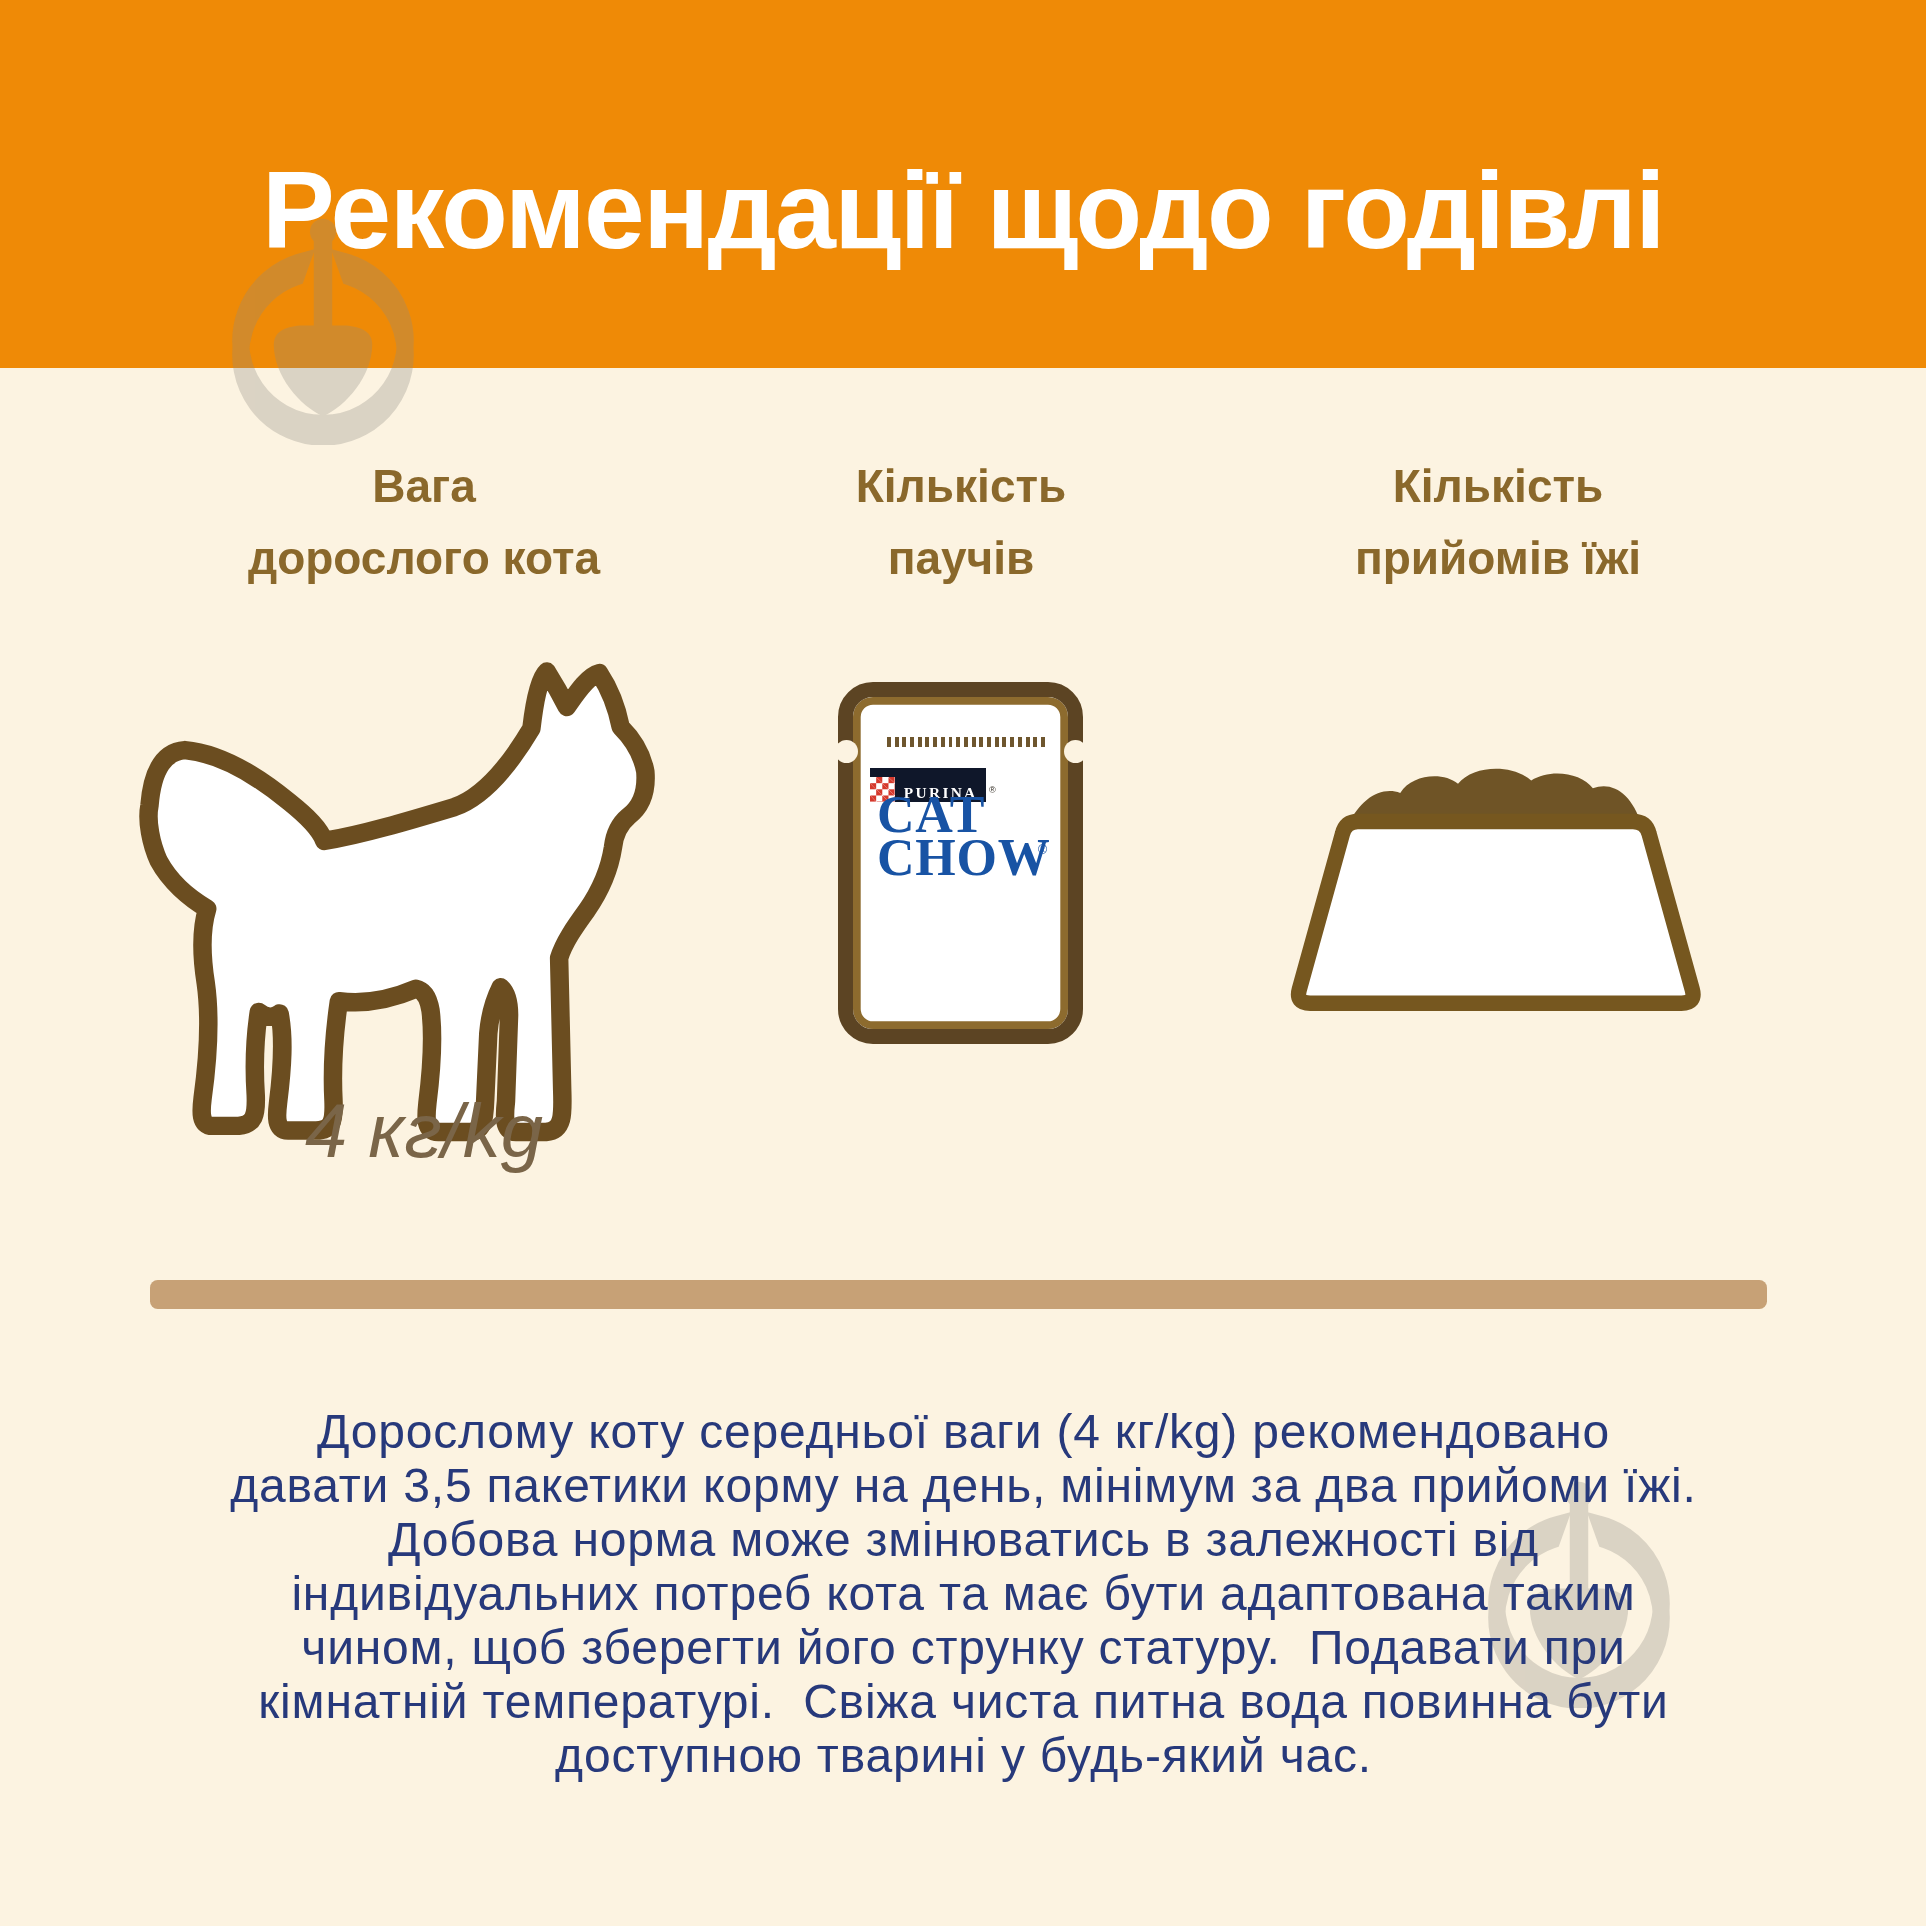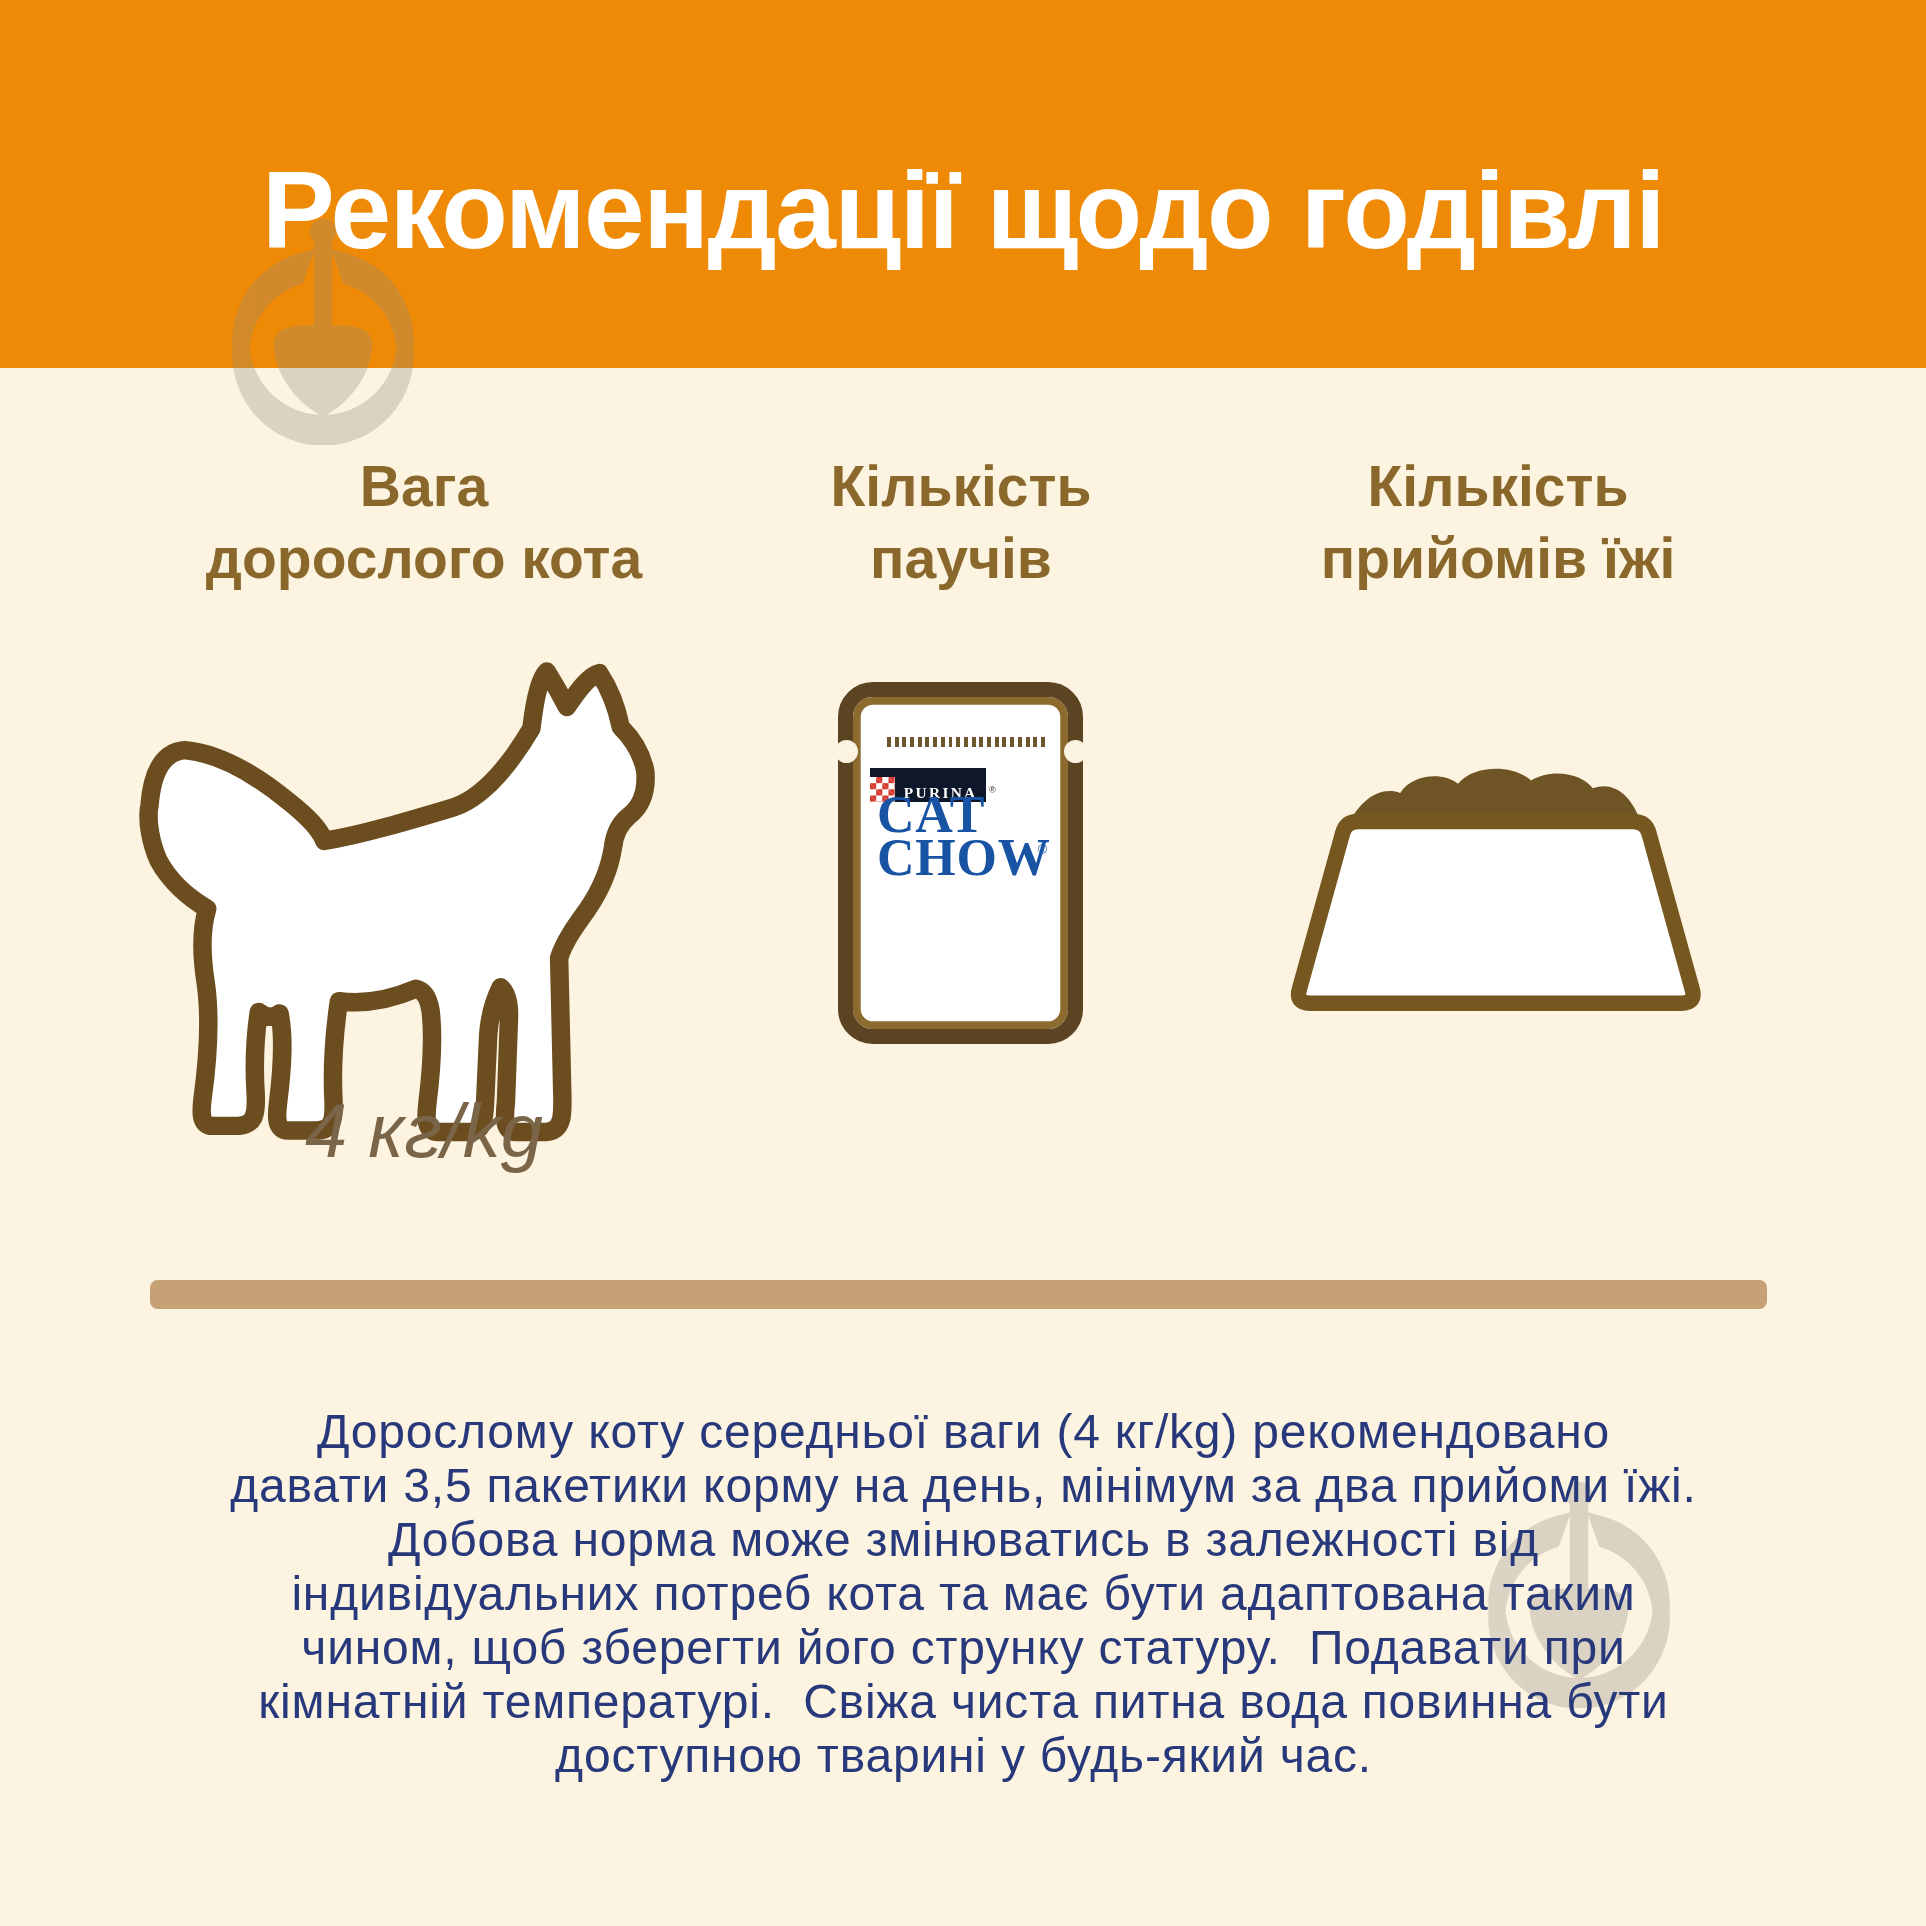--- a/index.html
+++ b/index.html
@@ -25,21 +25,21 @@
     margin-top:35px;
   }
   
   .wm{position:absolute;z-index:1;}
   .wm1{left:223px;top:210px;}
   .wm2{left:1479px;top:1473px;}
   
   .col-label{
     position:absolute;top:450px;width:616px;
     text-align:center;
-    font-size:57px;line-height:72px;font-weight:bold;
+    font-size:46px;line-height:72px;font-weight:bold;
     color:#8a682b;
     white-space:pre-line;
     z-index:2;
   }
   .col1{left:116px;}
   .col2{left:653px;}
   .col3{left:1190px;}
   
   .icon-layer{position:absolute;z-index:2;}
   .cat-svg{left:131px;top:659px;}

